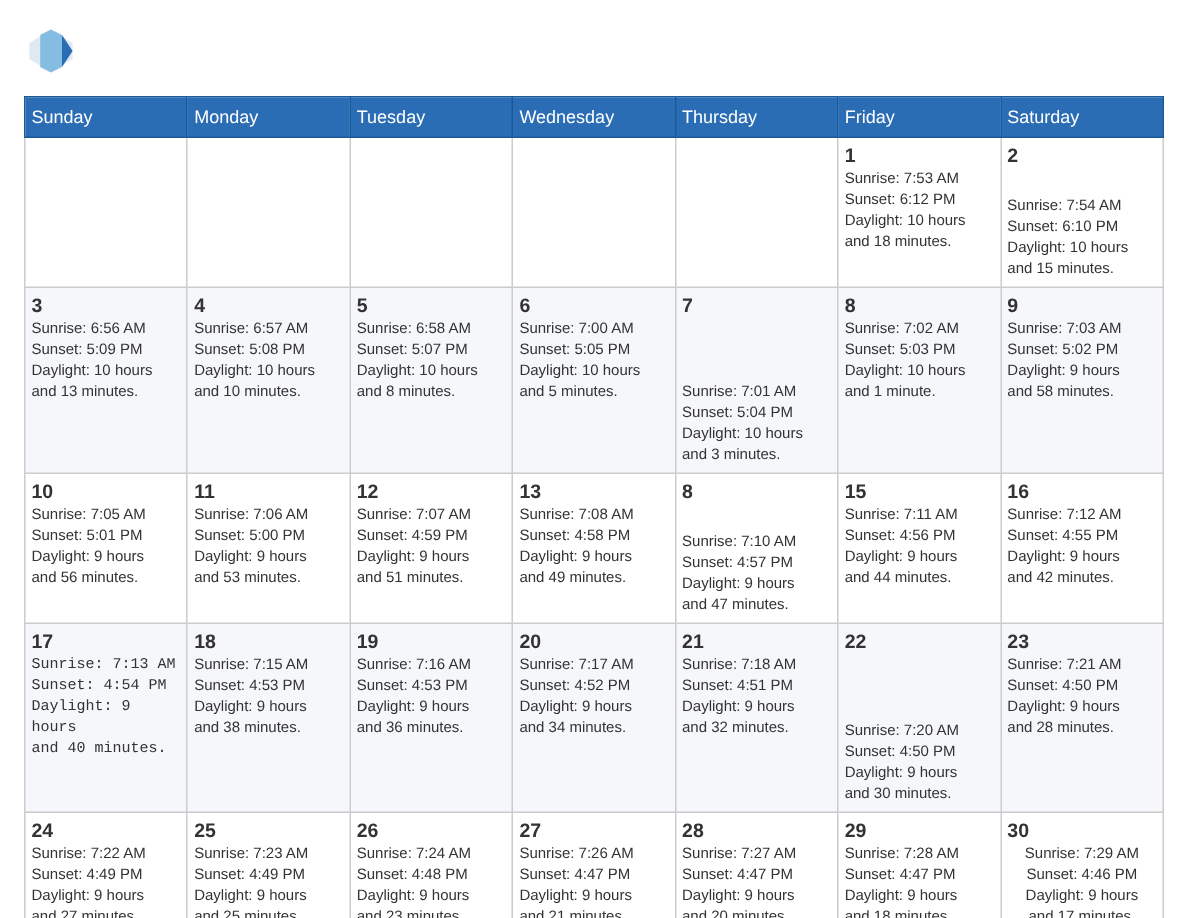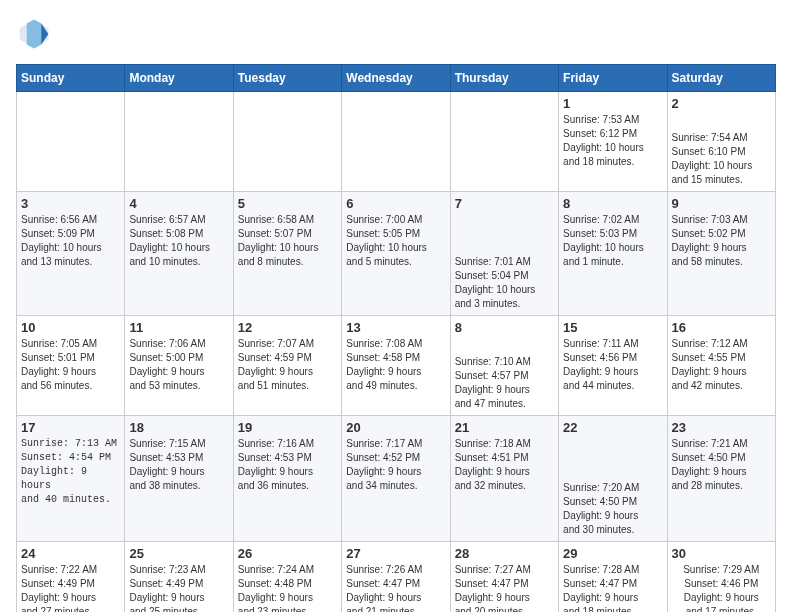--- a/index.html
+++ b/index.html
@@ -56,21 +56,21 @@
       width: 100%;
       border-collapse: collapse;
       font-size: 11px;
     }
     .calendar th {
       background: #2a6db5;
       color: #fff;
       padding: 6px 4px;
       text-align: left;
       font-size: 12px;
-      font-weight: bold;
+      font-weight: normal;
       border: 1px solid #1a5a9a;
     }
     .calendar td {
       border: 1px solid #ccc;
       vertical-align: top;
       padding: 4px;
       width: 108px;
       min-height: 80px;
       background: #fff;
     }

